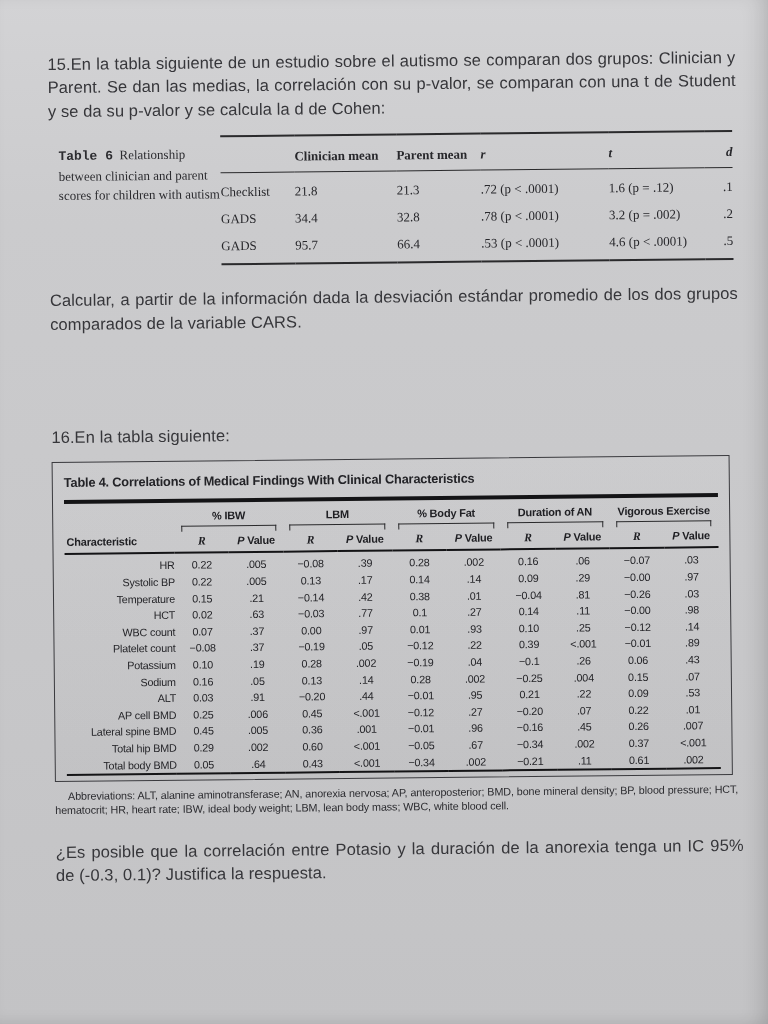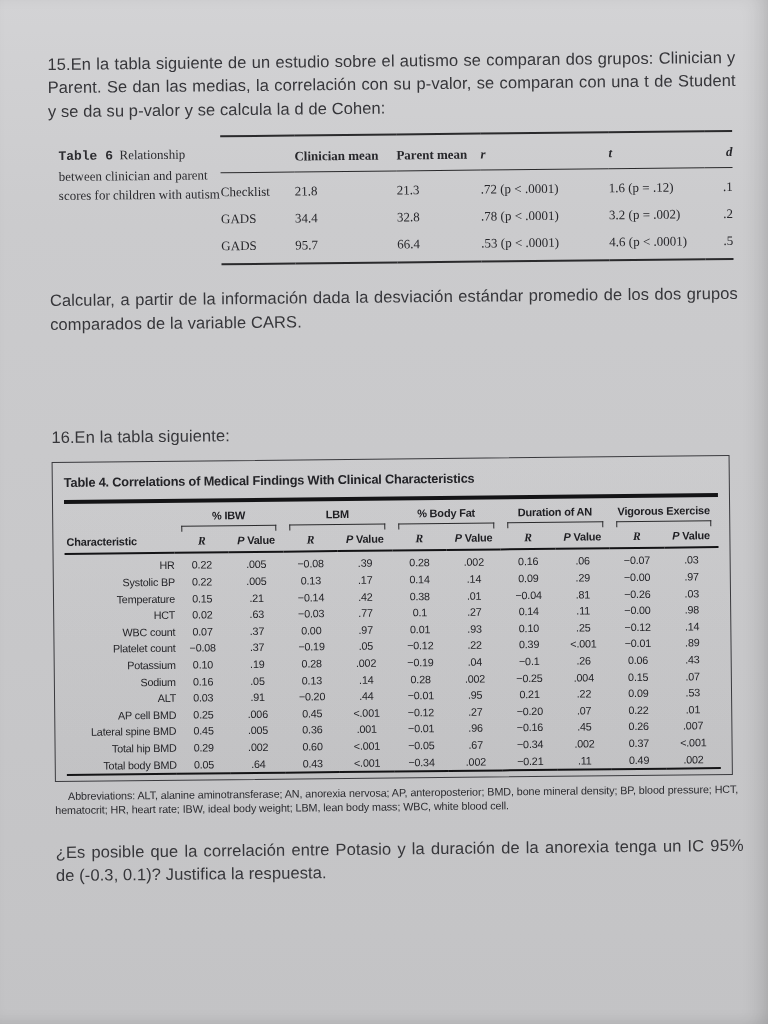--- a/index.html
+++ b/index.html
@@ -382,21 +382,21 @@
           <tr>
             <td class="rowlabel">Total body BMD</td>
             <td>0.05</td>
             <td>.64</td>
             <td>0.43</td>
             <td>&lt;.001</td>
             <td>−0.34</td>
             <td>.002</td>
             <td>−0.21</td>
             <td>.11</td>
-            <td>0.49</td>
+            <td>0.61</td>
             <td>.002</td>
           </tr>
         </tbody>
     </table>
   </div>
 
   <p class="abbrev">Abbreviations: ALT, alanine aminotransferase; AN, anorexia nervosa; AP, anteroposterior; BMD, bone mineral density; BP, blood pressure; HCT, hematocrit; HR, heart rate; IBW, ideal body weight; LBM, lean body mass; WBC, white blood cell.</p>
 
   <p class="q-par q16-question">¿Es posible que la correlación entre Potasio y la duración de la anorexia tenga un IC 95% de (-0.3, 0.1)? Justifica la respuesta.</p>
 

